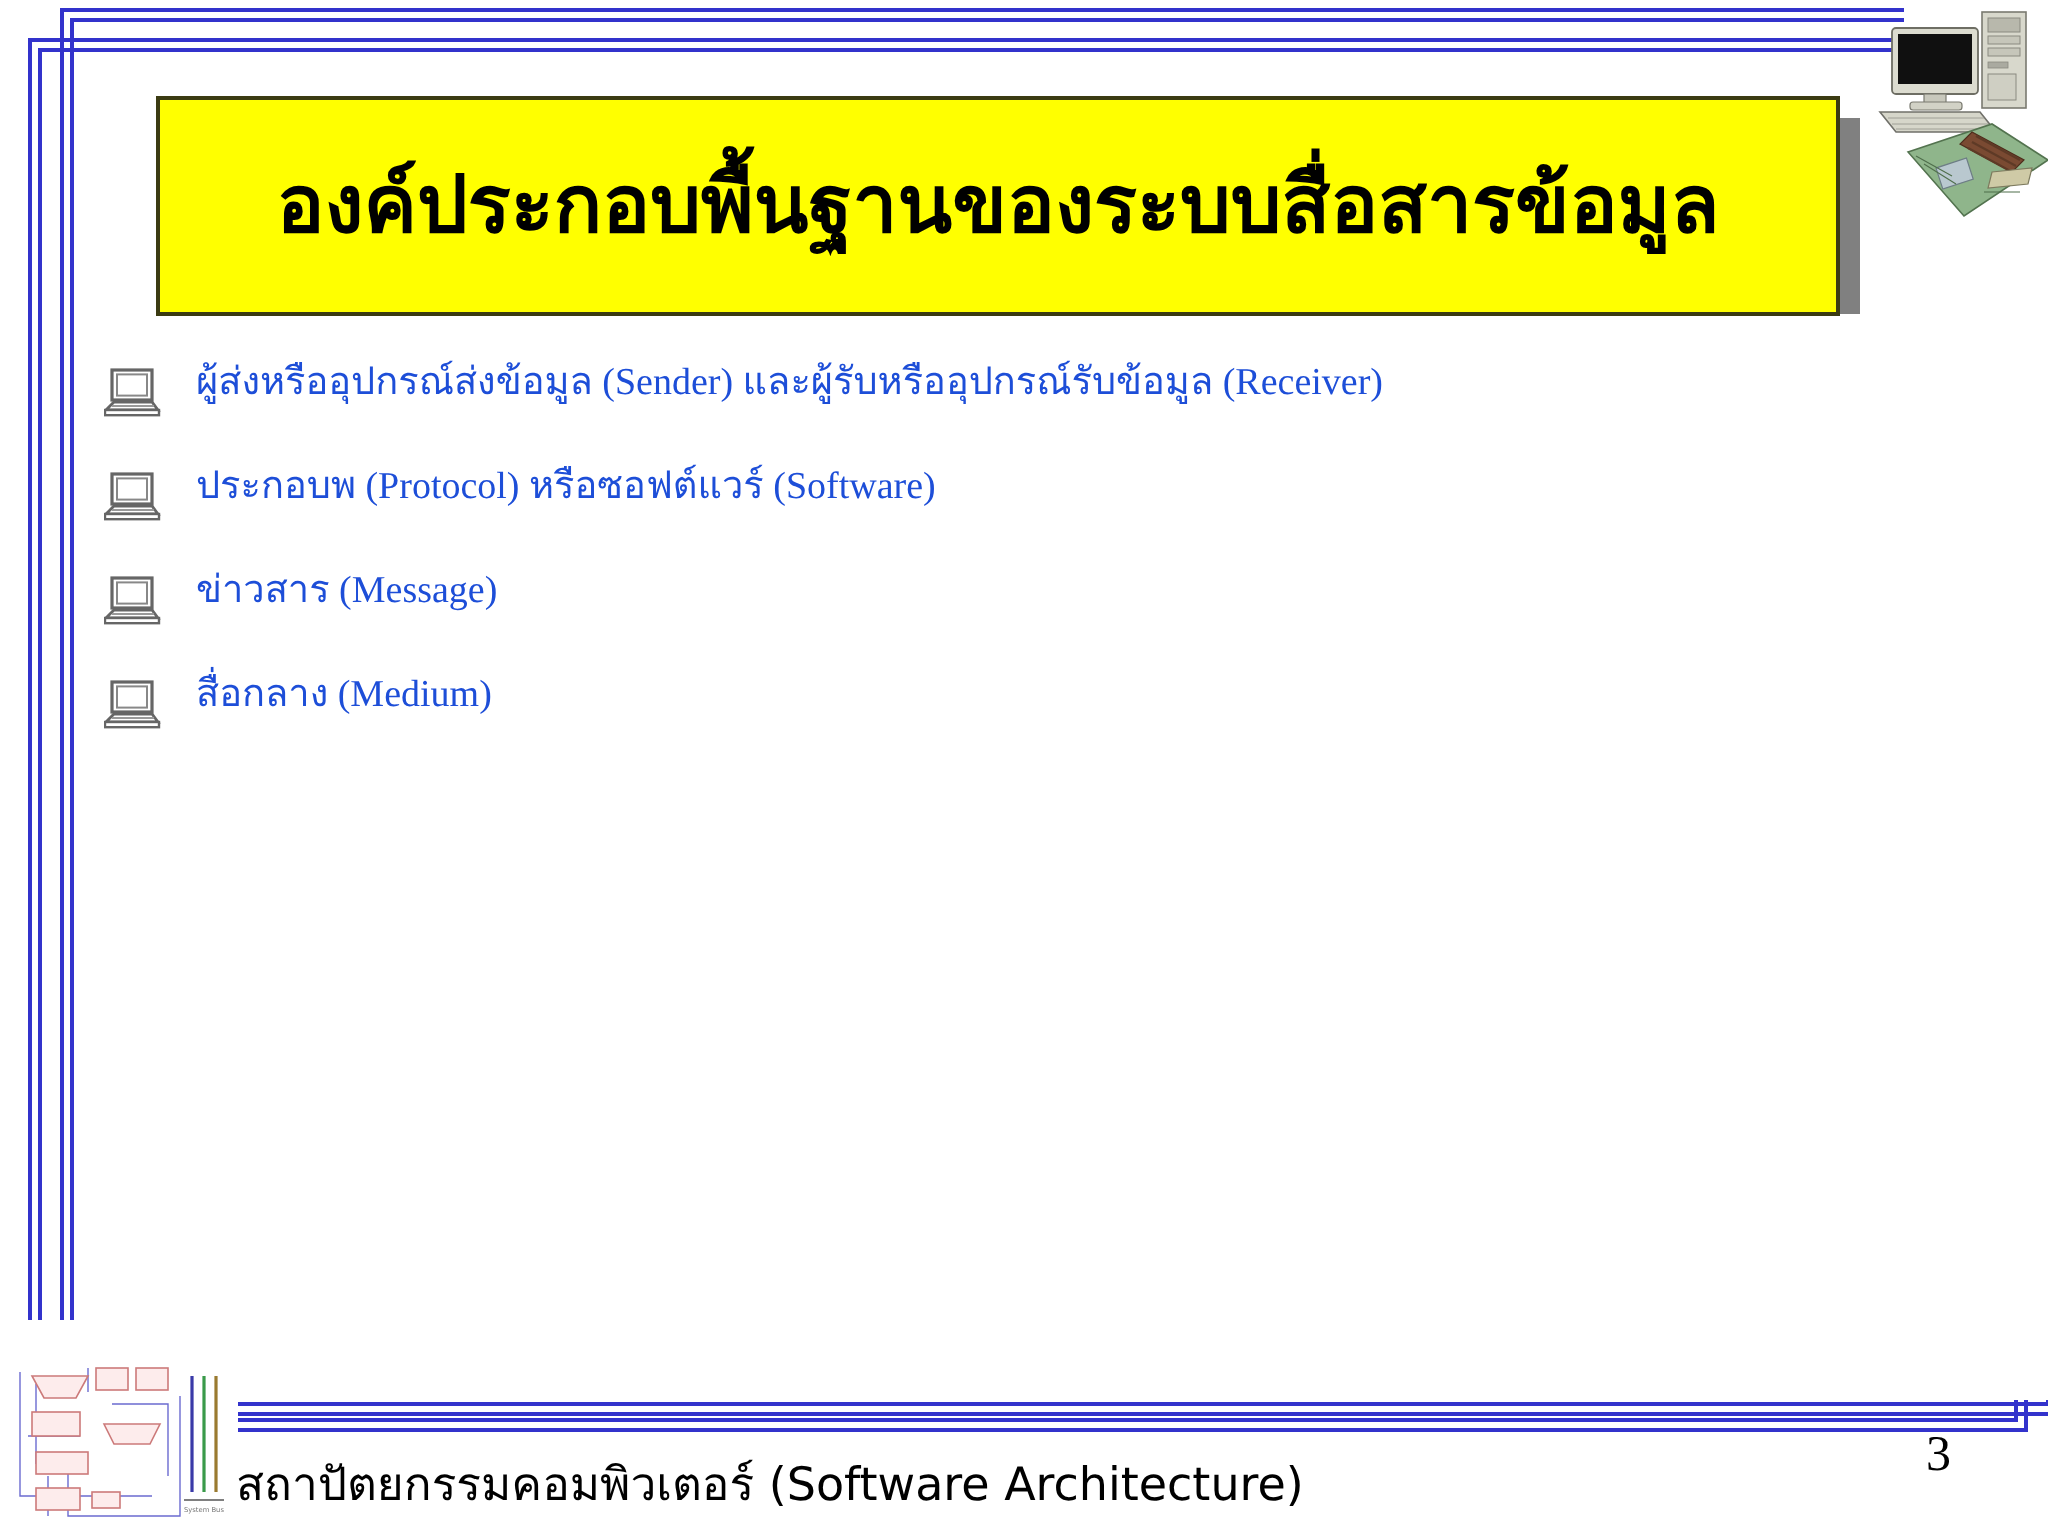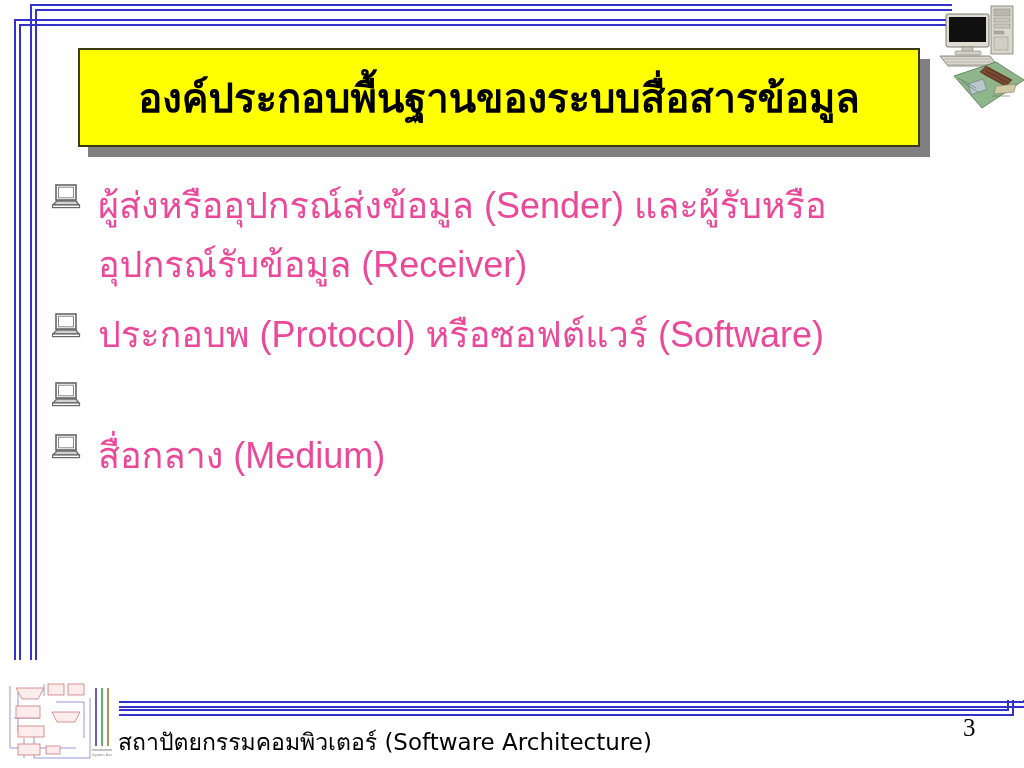--- a/index.html
+++ b/index.html
@@ -71,21 +71,21 @@
     top: 59px;
     width: 842px;
     height: 98px;
     background: #808080;
   }
   #title-box {
     position: absolute;
     left: 78px;
     top: 48px;
     width: 842px;
-    height: 99px;
+    height: 110px;
     background: #ffff00;
     border: 2px solid #3b3b12;
     box-sizing: border-box;
     display: flex;
     align-items: center;
     justify-content: center;
   }
   #title-text {
     font-family: "DejaVu Sans", sans-serif;
     font-weight: bold;
@@ -111,24 +111,24 @@
   .bullet-icon {
     flex: 0 0 auto;
     width: 30px;
     height: 34px;
     margin-top: 8px;
     margin-right: 16px;
     position: relative;
   }
   .bullet-icon svg { display: block; }
   .bullet-text {
-    font-family: Liberation Sans, sans-serif;
-    font-size: 36px;
+    font-family: Liberation Serif, serif;
+    font-size: 19px;
     line-height: 1.65;
-    color: #ec4899;
+    color: #1d4ed8;
     max-width: 810px;
   }
 
   
   #footer-text {
     position: absolute;
     left: 118px;
     top: 724px;
     font-family: "DejaVu Sans", sans-serif;
     font-size: 23px;
@@ -207,20 +207,21 @@
     <div class="bullet-row">
       <span class="bullet-icon">
         <svg width="30" height="26" viewBox="0 0 30 26">
           <rect x="4" y="1" width="20" height="15" fill="#ffffff" stroke="#666666" stroke-width="1.6"></rect>
           <rect x="6.5" y="3.2" width="15" height="10.6" fill="#ffffff" stroke="#888888" stroke-width="1"></rect>
           <path d="M1 21 L27 21 L24 17 L5 17 Z" fill="#ffffff" stroke="#666666" stroke-width="1.4"></path>
           <line x1="4" y1="19" x2="25" y2="19" stroke="#999999" stroke-width="0.9"></line>
           <rect x="0.5" y="21" width="27" height="2.6" fill="#ffffff" stroke="#666666" stroke-width="1.2"></rect>
         </svg>
       </span>
+      <span class="bullet-text">ข่าวสาร (Message)</span>
     </div>
 
     <div class="bullet-row">
       <span class="bullet-icon">
         <svg width="30" height="26" viewBox="0 0 30 26">
           <rect x="4" y="1" width="20" height="15" fill="#ffffff" stroke="#666666" stroke-width="1.6"></rect>
           <rect x="6.5" y="3.2" width="15" height="10.6" fill="#ffffff" stroke="#888888" stroke-width="1"></rect>
           <path d="M1 21 L27 21 L24 17 L5 17 Z" fill="#ffffff" stroke="#666666" stroke-width="1.4"></path>
           <line x1="4" y1="19" x2="25" y2="19" stroke="#999999" stroke-width="0.9"></line>
           <rect x="0.5" y="21" width="27" height="2.6" fill="#ffffff" stroke="#666666" stroke-width="1.2"></rect>

